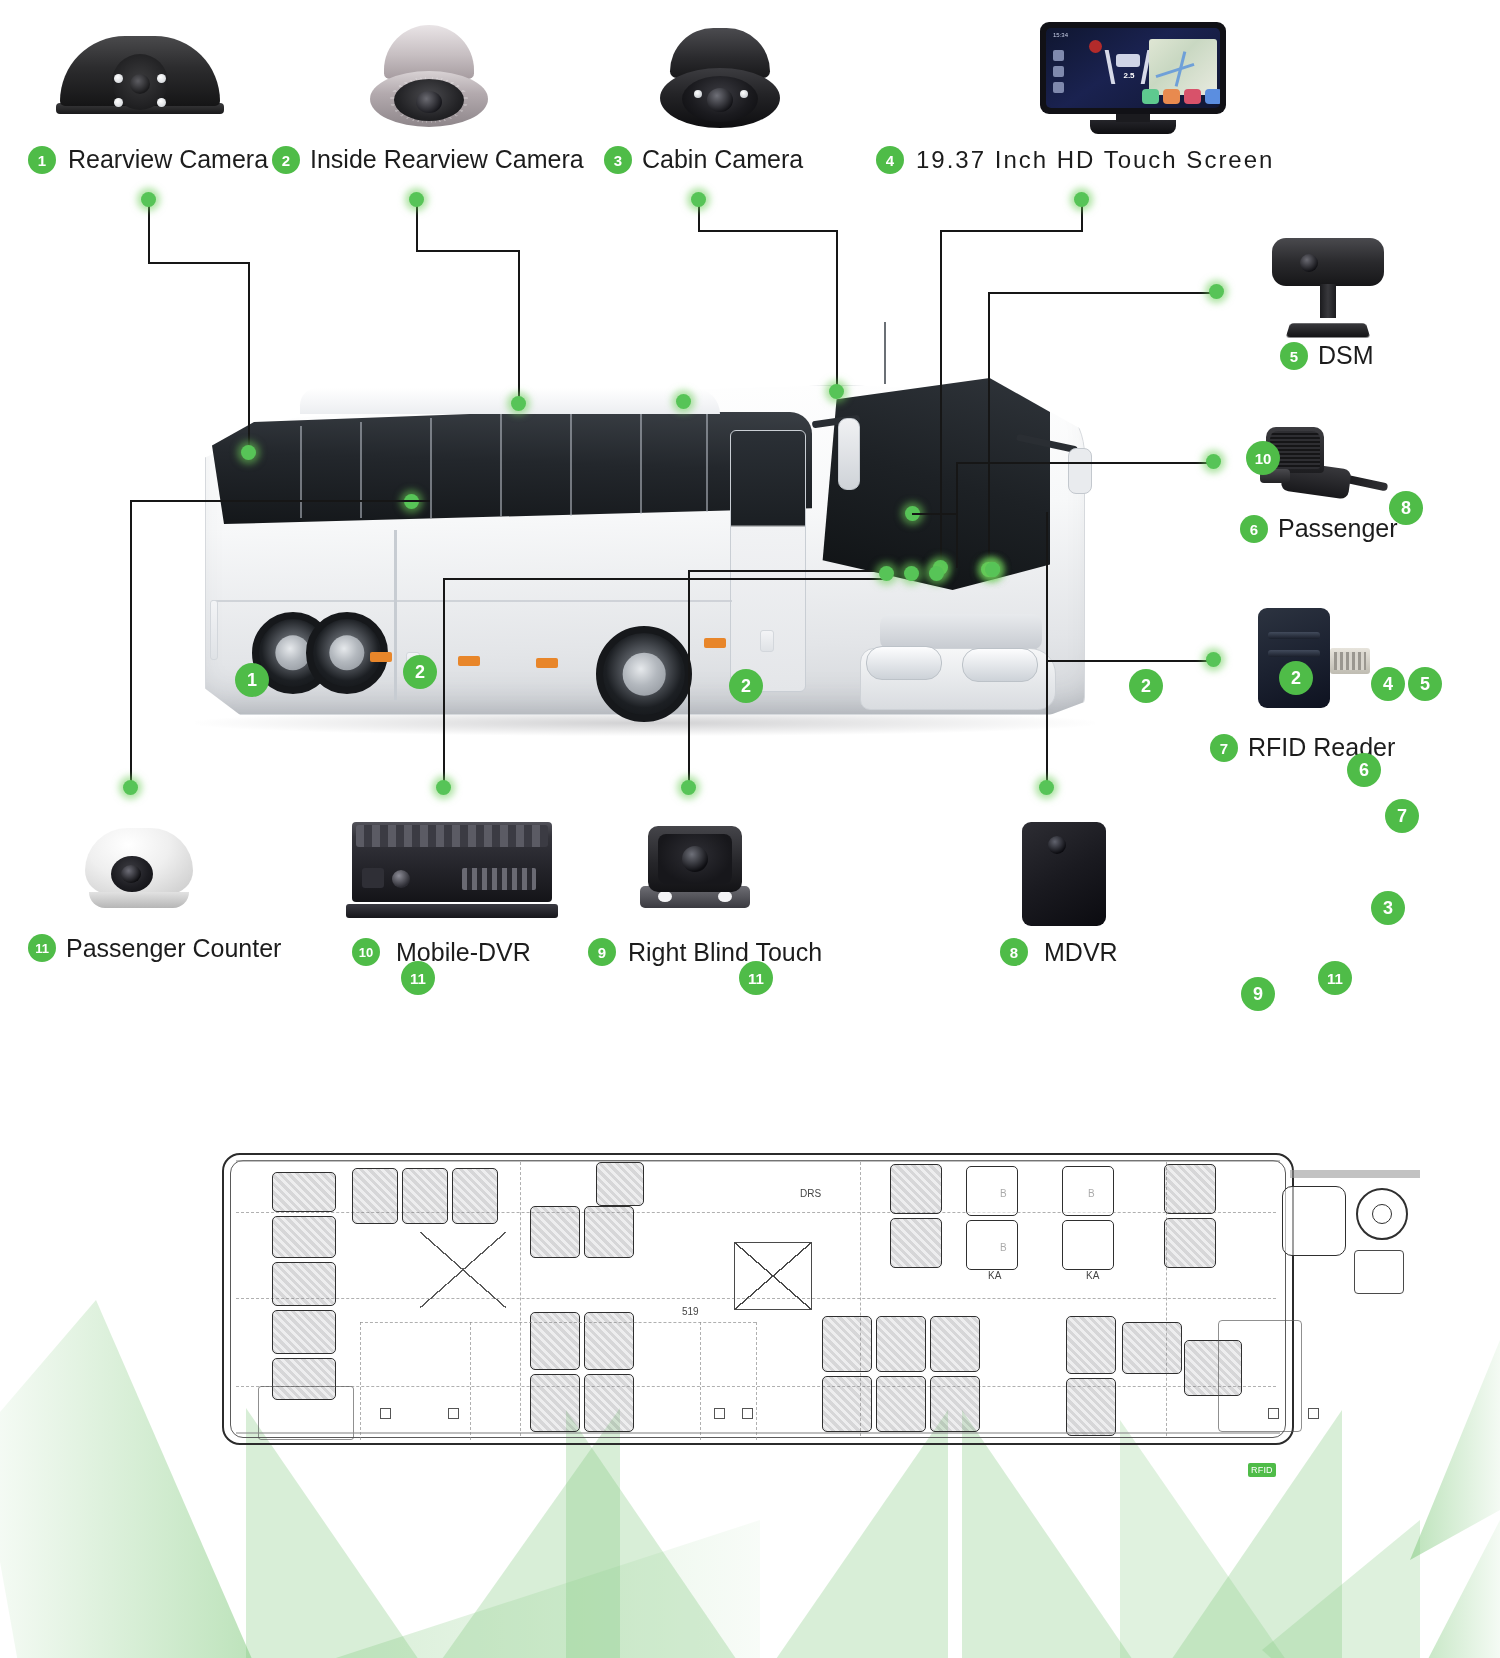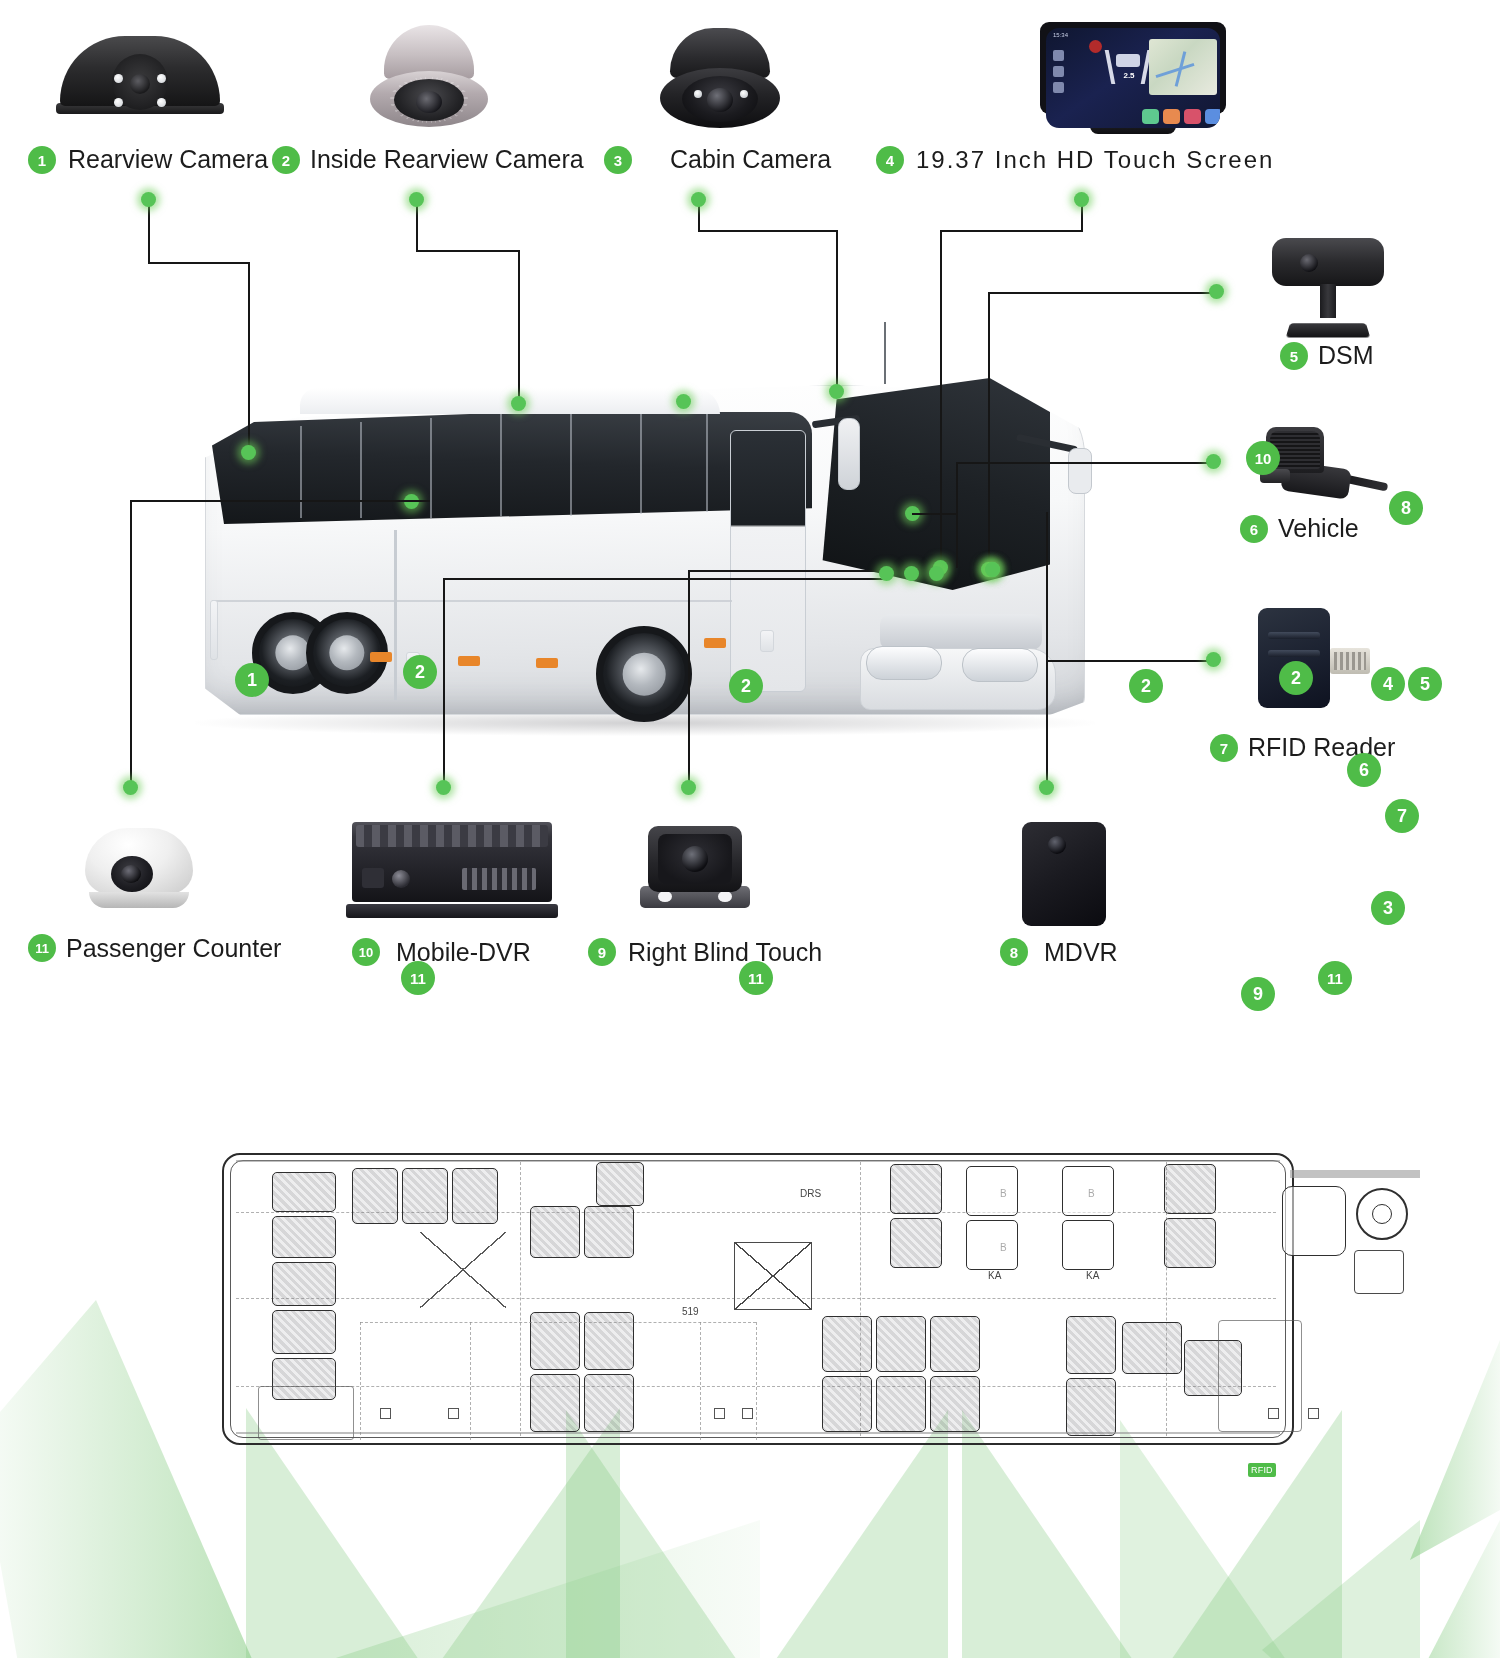--- a/index.html
+++ b/index.html
@@ -127,23 +127,23 @@
   .cam-dome3 .led { position:absolute; width:8px; height:8px; border-radius:50%;
     background: radial-gradient(circle at 40% 35%, #fff, #b9bec4); }
 
   
   .screen { width: 186px; height: 112px; }
   .screen .bez {
     position:absolute; left:0; top:0; width:186px; height:92px;
     background:#111116; border-radius:9px; padding:6px;
   }
   .screen .scr {
-    position:absolute; left:6px; top:6px; width:174px; height:100px;
+    position:absolute; left:6px; top:6px; width:174px; height:80px;
     background: linear-gradient(145deg,#0f1630 0%, #1a2250 45%, #111733 100%);
-    border-radius:13px; overflow:hidden;
+    border-radius:5px; overflow:hidden;
   }
   .screen .map {
     position:absolute; right:3px; top:11px; width:68px; height:56px;
     background: linear-gradient(135deg,#dfe6d4 0%, #c9d8c2 40%, #e8eadf 100%);
     border-radius:3px;
   }
   .screen .maproad { position:absolute; background:#6fa0d8; }
   .screen .lane {
     position:absolute; left:62px; top:22px; width:40px; height:34px;
   }
@@ -531,21 +531,21 @@
     </div>
   </div>
 
   <div class="badge lbl-badge" style="left:28px; top:146px;">1</div>
   <div class="lbl-text" style="left:68px; top:147px;">Rearview Camera</div>
 
   <div class="badge lbl-badge" style="left:272px; top:146px;">2</div>
   <div class="lbl-text" style="left:310px; top:147px;">Inside Rearview Camera</div>
 
   <div class="badge lbl-badge" style="left:604px; top:146px;">3</div>
-  <div class="lbl-text" style="left:642px; top:147px;margin-left:28px;">Cabin Camera</div>
+  <div class="lbl-text" style="left:642px; top:147px;">Cabin Camera</div>
 
   <div class="badge lbl-badge" style="left:876px; top:146px;">4</div>
   <div class="lbl-text wide" style="left:916px; top:148px;">19.37 Inch HD Touch Screen</div>
 
   <div class="dev dsm" style="left:1272px; top:238px;">
     <div class="head"></div>
     <div class="lens"></div>
     <div class="stem"></div>
     <div class="foot"></div>
   </div>
@@ -553,21 +553,21 @@
   <div class="lbl-text" style="left:1318px; top:343px;">DSM</div>
 
   <div class="dev mic" style="left:1258px; top:425px;">
     <div class="cord"></div>
     <div class="body2"></div>
     <div class="grill"></div>
     <div class="grilltex"></div>
     <div class="ptt"></div>
   </div>
   <div class="badge lbl-badge" style="left:1240px; top:515px;">6</div>
-  <div class="lbl-text" style="left:1278px; top:516px;">Vehicle</div>
+  <div class="lbl-text" style="left:1278px; top:516px;">Passenger</div>
 
   <div class="dev rfid" style="left:1258px; top:608px;">
     <div class="wire"></div>
     <div class="body"></div>
     <div class="slot" style="top:24px;"></div>
     <div class="slot" style="top:42px;"></div>
     <div class="plug"></div>
     <div class="plugpins"></div>
   </div>
   <div class="badge lbl-badge" style="left:1210px; top:734px;">7</div>

